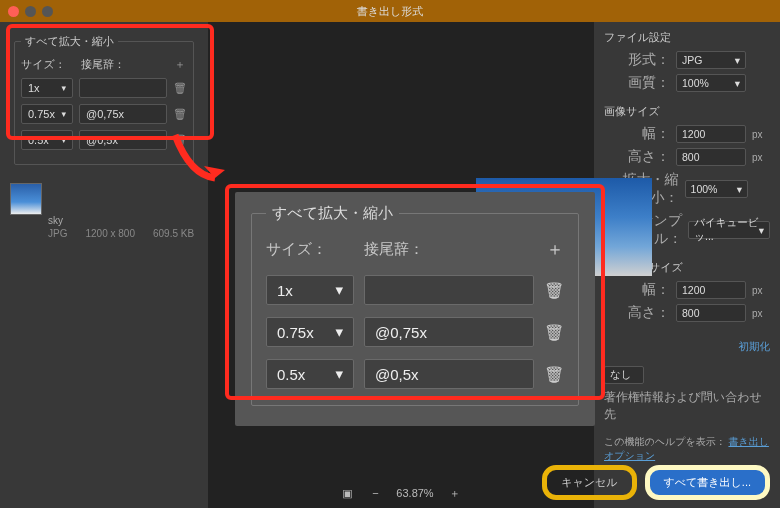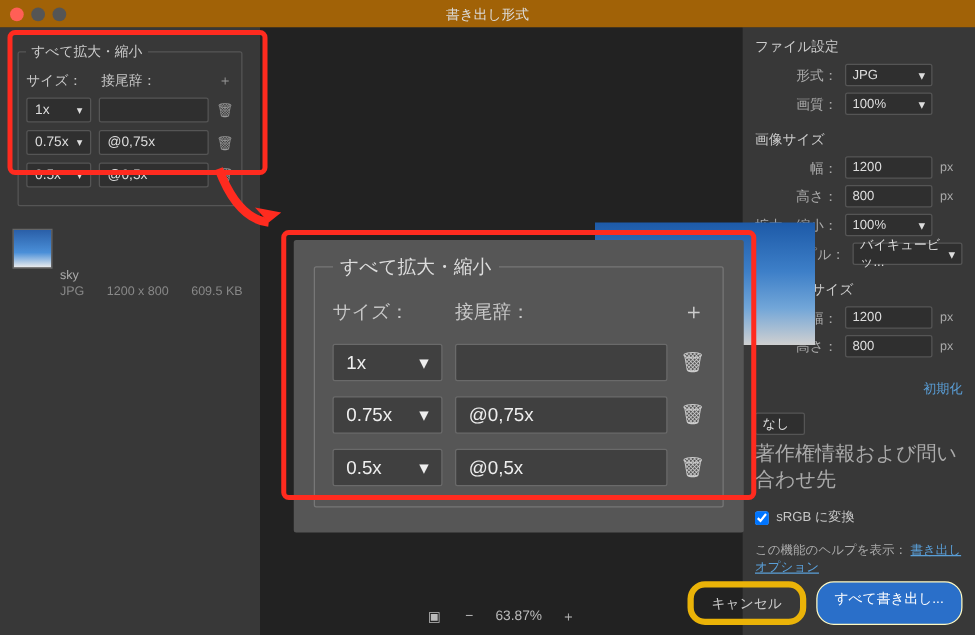--- a/index.html
+++ b/index.html
@@ -44,38 +44,38 @@
   .big-hdr .plus { font-size: 18px; color: #ccc; cursor: pointer; }
   .big-row { display: flex; align-items: center; gap: 10px; margin-bottom: 12px; }
   .big-sel { width: 88px; height: 30px; background: #404040; border: 1px solid #6a6a6a; color: #eee; display: flex; align-items: center; justify-content: space-between; padding: 0 10px; border-radius: 2px; font-size: 15px; }
   .big-txt { flex: 1; height: 30px; background: #404040; border: 1px solid #6a6a6a; color: #eee; padding: 0 10px; border-radius: 2px; font-size: 15px; display: flex; align-items: center; }
   .big-trash { width: 20px; text-align: center; color: #ccc; font-size: 16px; cursor: pointer; }
 
   
   .grp { margin-bottom: 12px; }
   .grp-title { color: #ccc; margin-bottom: 6px; font-size: 11px; }
   .fld { display: flex; align-items: center; gap: 6px; margin-bottom: 5px; justify-content: flex-end; }
-  .fld label { color: #aaa; text-align: right; font-size: 11px; }
+  .fld label { color: #aaa; text-align: right; font-size: 14px; }
   .fld .inp { width: 70px; height: 18px; background: #2f2f2f; border: 1px solid #555; color: #ddd; padding: 0 5px; border-radius: 2px; font-size: 10.5px; display: flex; align-items: center; justify-content: space-between; }
   .fld .unit { width: 18px; color: #aaa; font-size: 10px; }
   .chk { display: flex; align-items: center; gap: 6px; margin-bottom: 4px; }
   .chk input { width: 11px; height: 11px; }
   .link { color: #5a9fd8; text-decoration: underline; }
   .help { font-size: 10px; color: #aaa; }
   .reset { text-align: right; color: #5a9fd8; font-size: 10.5px; margin-top: 18px; }
 
   
   .bottom-bar { position: absolute; bottom: 8px; left: 50%; transform: translateX(-50%); display: flex; gap: 14px; align-items: center; color: #bbb; font-size: 11px; }
   .bottom-bar .ic { width: 14px; height: 14px; display: flex; align-items: center; justify-content: center; }
 
   
   .actions { position: absolute; bottom: 8px; right: 10px; display: flex; gap: 8px; }
   .btn { padding: 5px 14px; border-radius: 14px; font-size: 11px; cursor: pointer; }
   .btn-cancel { border: 5px solid #eab308; color: #ccc; background: transparent; }
-  .btn-primary { background: #2a6fc9; color: #fff; border: 1px solid #fef9c3; }
+  .btn-primary { background: #2a6fc9; color: #fff; border: 5px solid #fef9c3; }
 
   
   .anno { position: absolute; border: 4px solid #ff2b1f; border-radius: 6px; pointer-events: none; }
   .anno1 { left: 6px; top: 24px; width: 208px; height: 116px; }
   .anno2 { left: 225px; top: 184px; width: 380px; height: 216px; }
   .arrow { position: absolute; left: 170px; top: 130px; width: 60px; height: 60px; pointer-events: none; }
 
   
   .preview { position: absolute; left: 268px; top: 156px; width: 176px; height: 98px; background: linear-gradient(to bottom, #1d5aa8 0%, #3d7fc8 40%, #72a6d8 70%, #d0d0d0 100%); }
 </style>
@@ -220,27 +220,23 @@
           <span class="unit">px</span>
         </div>
       <div class="reset">初期化</div>
     </div>
     <div class="grp">
       <div class="fld" style="justify-content:flex-start">
           <div class="inp" style="width:40px">
             <span>なし</span>
           </div>
         </div>
-      <div style="color:#aaa;font-size:16px">著作権情報および問い合わせ先</div>
-    </div>
-    <div class="grp">
-      <div class="chk">
-          <input type="checkbox" checked="" style="">
-          <span>sRGB に変換</span>
-        </div>
+      <div style="color:#aaa;font-size:12px">著作権情報および問い合わせ先</div>
+    </div>
+    <div class="grp">
     </div>
     <div class="help">
       <span>この機能のヘルプを表示：</span>
       <span class="link">書き出しオプション</span>
     </div>
   </div>
 </div>
 
 <div class="big-panel">
   <fieldset>

